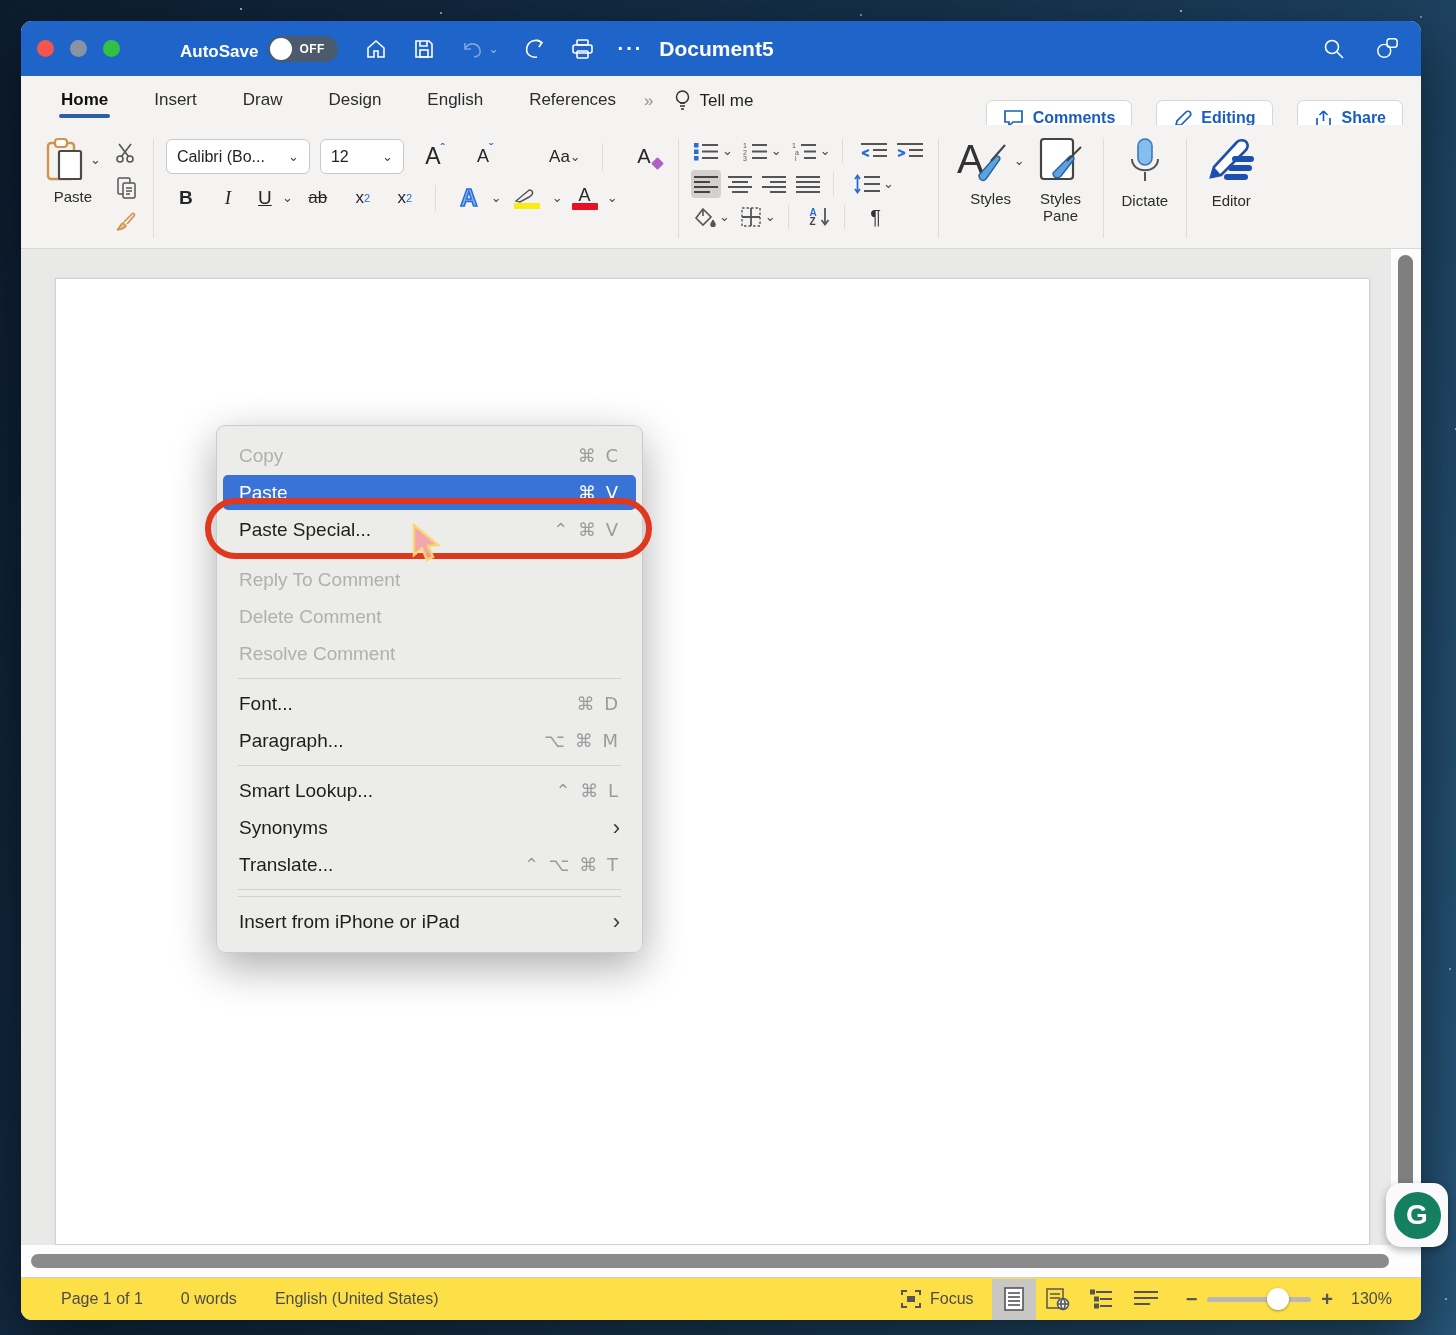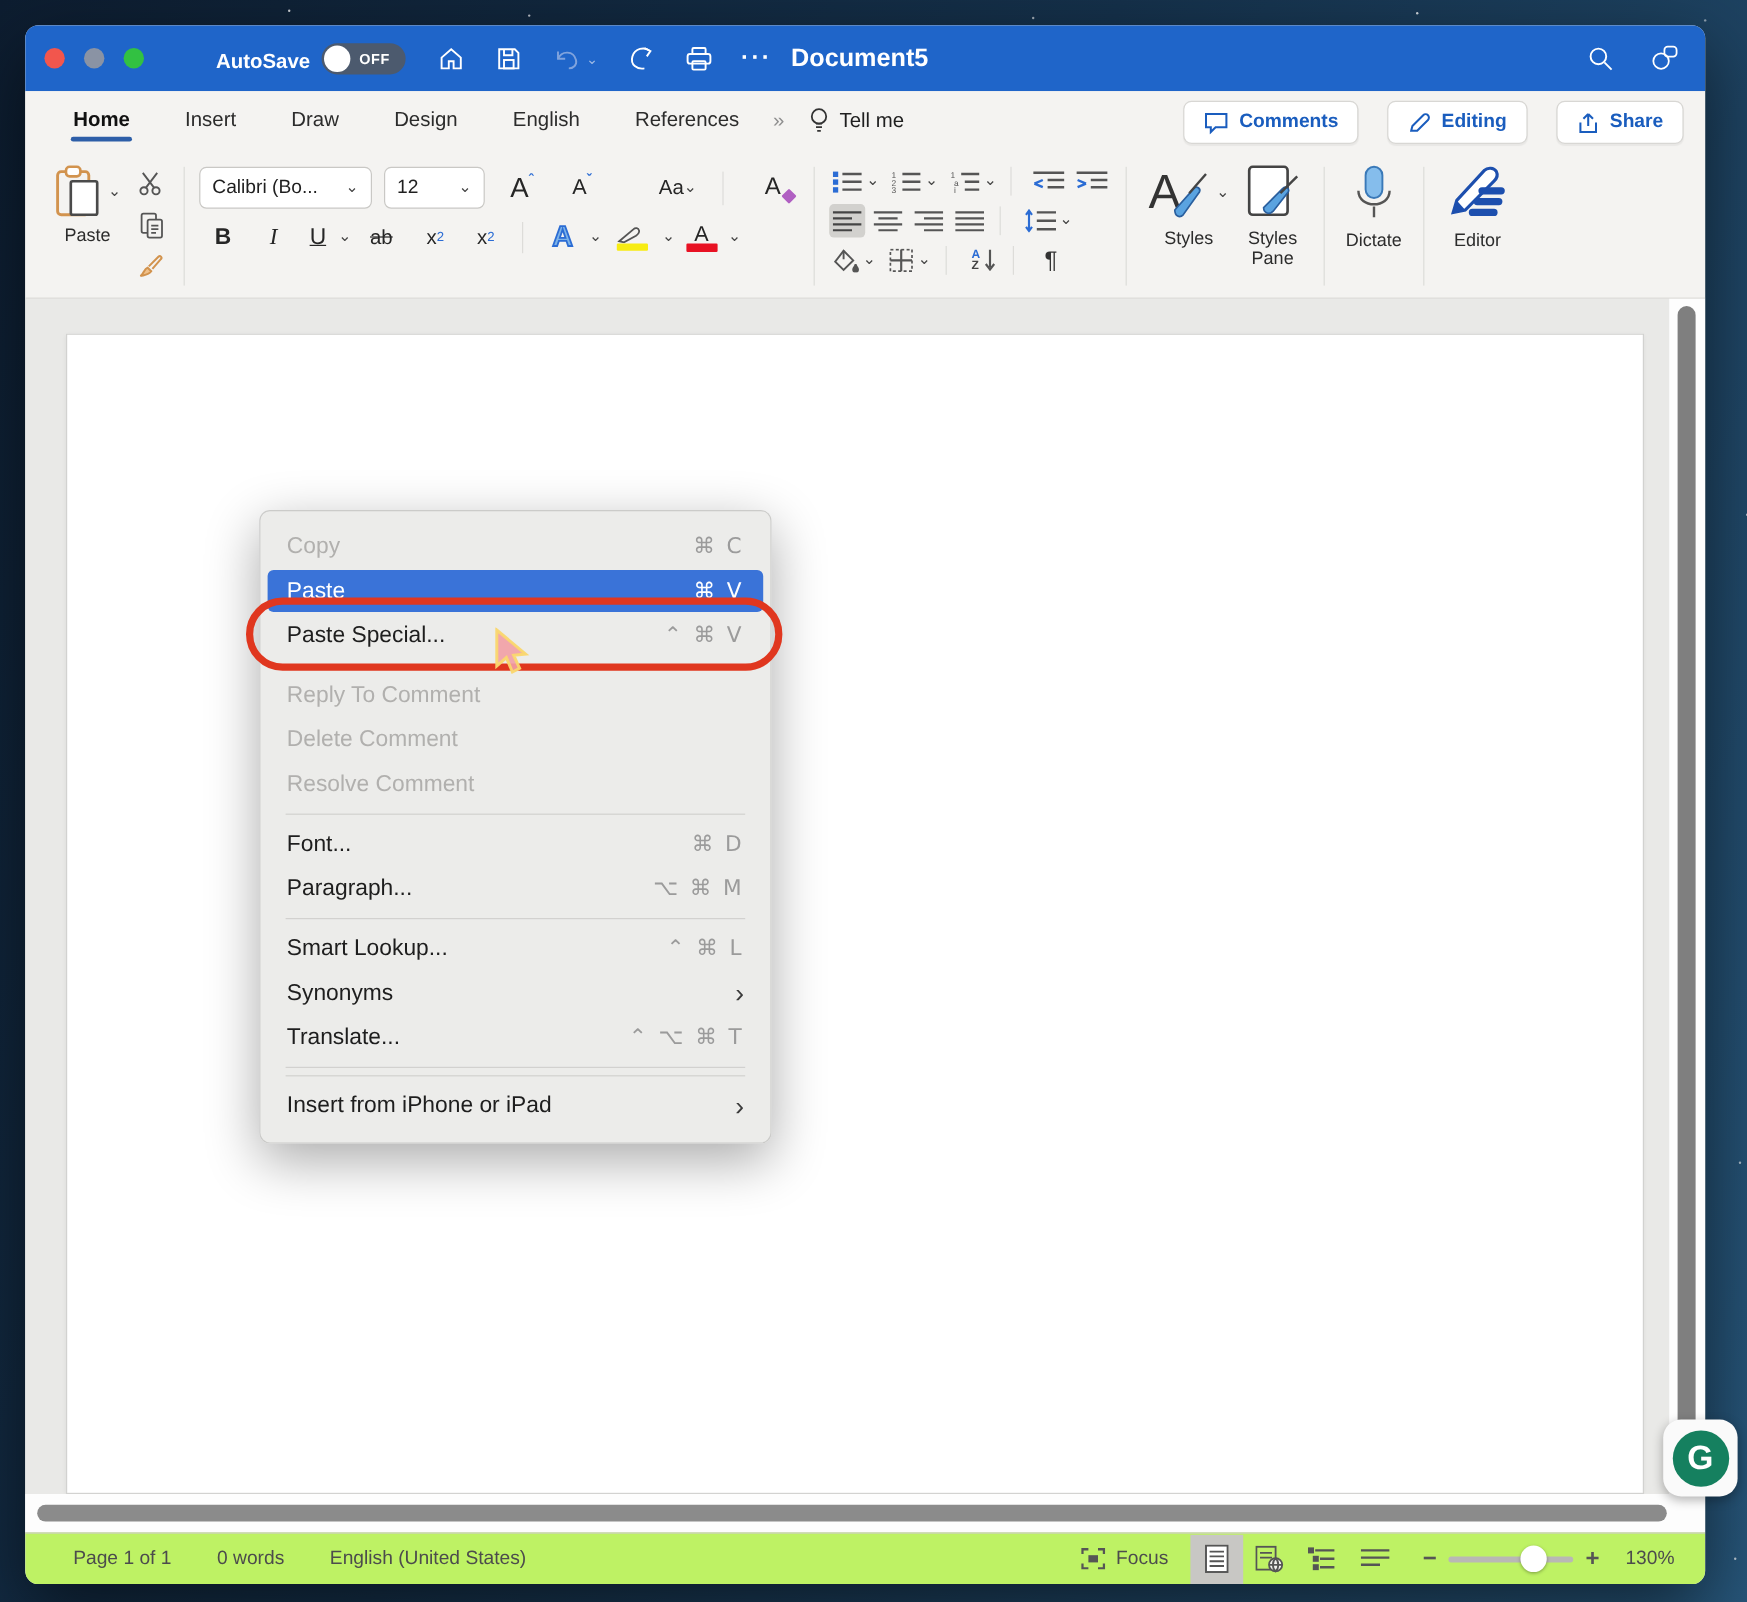--- a/index.html
+++ b/index.html
@@ -53,21 +53,21 @@
   .tabs{ display:flex; align-items:center; margin-left:40px; gap:46px; }
   .tab{ font-size:17px; color:#2c2c2c; padding:10px 0 12px; position:relative; cursor:default; }
   .tab.active{ font-weight:bold; color:#111; }
   .tab.active::after{ content:""; position:absolute; left:-2px; right:-2px; bottom:4px;
     height:4px; border-radius:2px; background:#2d5ea8; }
   .tab-overflow{ color:#8f8f8f; font-size:17px; margin-left:28px; letter-spacing:-2px; }
   .tellme{ display:flex; align-items:center; gap:9px; margin-left:22px; font-size:17px; }
   .action-btns{ position:absolute; right:18px; top:8px; display:flex; gap:24px; }
   .abtn{ display:flex; align-items:center; gap:9px; background:#fff; border:1px solid #d8d7d4;
     border-radius:7px; height:36px; padding:0 16px; color:#1a5dbe; font-size:16px; font-weight:bold;
-    box-shadow:0 1px 1px rgba(0,0,0,.05); cursor:default; }
+    box-shadow:0 1px 1px rgba(0,0,0,.05); cursor:default;margin-top:16px; }
   .abtn svg{ stroke:#1a5dbe; fill:none; stroke-width:1.7; }
   
   .ribbon{ position:absolute; left:0; top:104px; right:0; height:124px; background:#f4f3f1;
     border-bottom:1px solid #d9d8d5; display:flex; padding:10px 10px 6px 18px; }
   .vdiv{ width:1px; background:#dddcd9; margin:4px 12px; }
   .rg{ display:flex; }
   .bigbtn{ display:flex; flex-direction:column; align-items:center; justify-content:flex-start;
     padding:2px 6px; border-radius:5px; cursor:default; }
   .bigbtn .lbl{ font-size:15px; color:#2c2c2c; margin-top:5px; line-height:17px; text-align:center; }
   .icon-chev{ display:flex; align-items:center; gap:5px; }
@@ -78,22 +78,22 @@
   .frow{ display:flex; align-items:center; }
   .selectbox{ background:#fff; border:1px solid #c9c8c5; border-radius:6px; height:35px;
     display:flex; align-items:center; justify-content:space-between; padding:0 10px; font-size:16px; cursor:default; }
   .fmt{ font-size:19px; color:#262626; width:40px; height:30px; display:flex;
     align-items:center; justify-content:center; border-radius:4px; cursor:default; }
   .parartg{ display:flex; flex-direction:column; gap:5px; padding-top:2px; }
   .prow{ display:flex; align-items:center; gap:4px; }
   .pic{ height:28px; min-width:30px; display:flex; align-items:center; justify-content:center;
     gap:3px; border-radius:4px; padding:0 3px; cursor:default; }
   .pic.sel{ background:#d2d1ce; }
-  .statusbar{ position:absolute; left:0; bottom:0; right:0; height:43px; background:#bef264;
-    border-top:1px solid #cfcecb; display:flex; align-items:center; font-size:16px; color:#4c4c4c;text-align:center; }
+  .statusbar{ position:absolute; left:0; bottom:0; right:0; height:43px; background:#fde047;
+    border-top:1px solid #cfcecb; display:flex; align-items:center; font-size:16px; color:#4c4c4c; }
   
   .docarea{ position:absolute; left:0; top:228px; right:0; bottom:43px; background:#e9e9e7; }
   .page{ position:absolute; left:34px; top:29px; width:1315px; height:967px; background:#fff;
     border:1px solid #d2d2d0; box-shadow:0 1px 4px rgba(0,0,0,.07); }
   .hscroll-strip{ position:absolute; left:0; right:0; bottom:0; height:32px; background:#fdfdfd; }
   .hthumb{ position:absolute; left:10px; top:9px; width:1358px; height:14px; border-radius:7px; background:#8b8b8b; }
   .vscroll-strip{ position:absolute; right:0; top:0; bottom:32px; width:30px; background:#fdfdfd; }
   .vthumb{ position:absolute; left:7px; top:6px; width:15px; bottom:8px; border-radius:8px; background:#7f7f7f; }
   
   .sb-left{ display:flex; gap:38px; margin-left:40px; }

